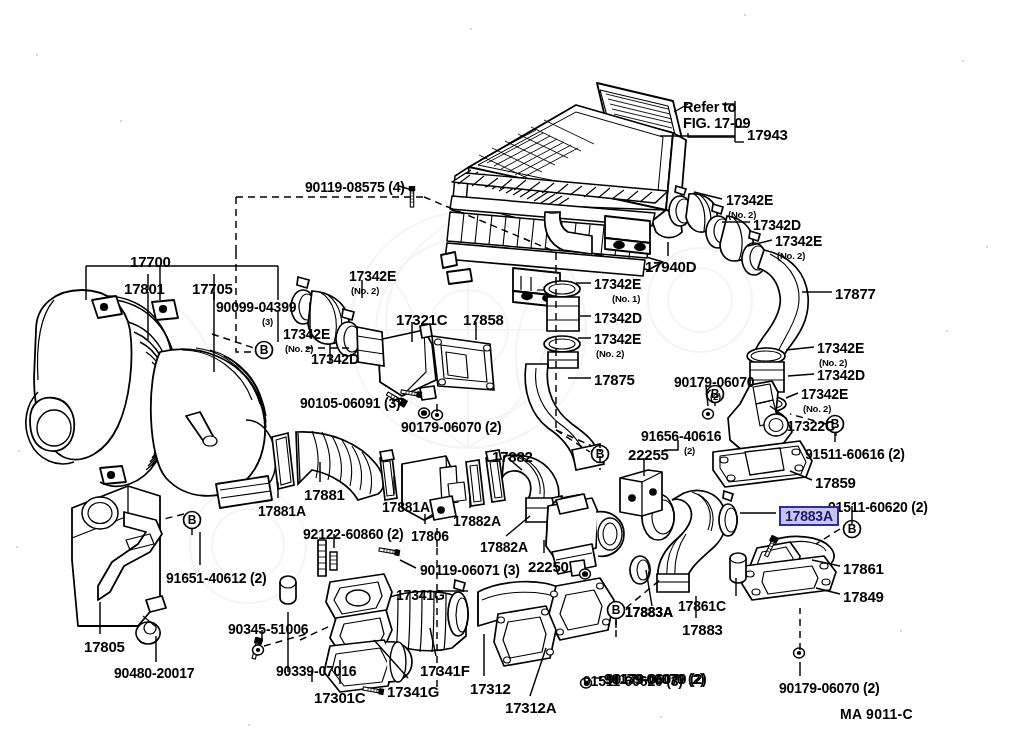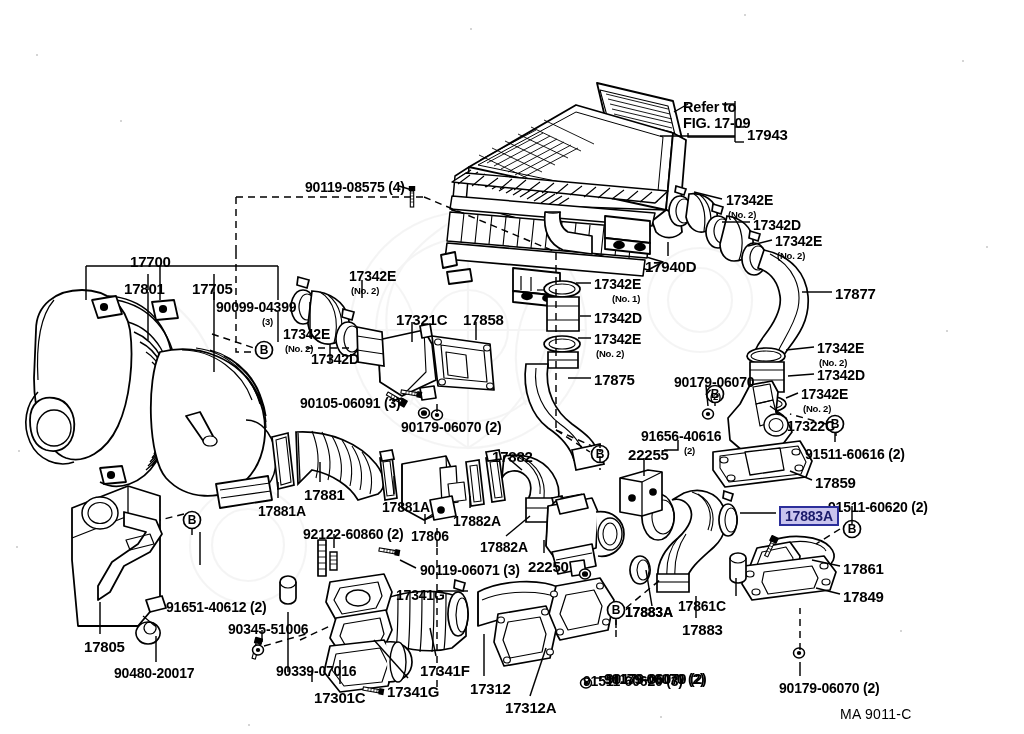--- a/index.html
+++ b/index.html
@@ -9,21 +9,21 @@
   #sheet{position:relative;width:1024px;height:734px;background:#fff;}
   #art{position:absolute;left:0;top:0;width:1024px;height:734px;}
   .lbl{position:absolute;font-weight:bold;color:#000;
        font-family:"Liberation Sans","DejaVu Sans",sans-serif;
        white-space:nowrap;line-height:1.0;letter-spacing:-0.2px;}
   .s15{font-size:15px;}
   .s14{font-size:14px;}
   .sub{font-size:9.5px;font-weight:bold;letter-spacing:-0.2px;text-align:right;}
   .hl{background:#c9c4ee;border:2px solid #2c2f9b;padding:1px 4px;
       color:#1b1b6b;}
-  .drawno{font-size:14px;font-weight:normal;letter-spacing:0.3px;}
+  .drawno{font-size:14px;font-weight:bold;letter-spacing:0.3px;}
   .refto{font-size:14.5px;font-weight:bold;line-height:1.12;}
   .speck{position:absolute;background:#9a9a9a;width:2px;height:2px;border-radius:50%;opacity:.55;}
 </style>
 </head>
 <body>
 
 <div id="sheet">
 
   <svg id="art" viewBox="0 0 1024 734">
     <defs>
@@ -798,21 +798,21 @@
       <div class="lbl s15" style="left: 420px; top: 663px;">17341F</div>
       <div class="lbl s15" style="left: 387px; top: 684px;">17341G</div>
       <div class="lbl s15" style="left: 314px; top: 690px;">17301C</div>
       <div class="lbl s14" style="left: 276px; top: 664px; text-align: right;">90339-07016</div>
       <div class="lbl s14" style="left: 228px; top: 622px;">90345-51006</div>
       <div class="lbl s15" style="left: 470px; top: 681px;">17312</div>
       <div class="lbl s15" style="left: 505px; top: 700px;">17312A</div>
       <div class="lbl s14" style="left: 604px; top: 672px;">90179-06070 (2)</div>
       <div class="lbl s15" style="left: 84px; top: 639px;">17805</div>
       <div class="lbl s14" style="left: 114px; top: 666px;">90480-20017</div>
-      <div class="lbl s14" style="left: 166px; top: 571px; margin-top: 29px;">91651-40612 (2)</div>
+      <div class="lbl s14" style="left: 166px; top: 571px;">91651-40612 (2)</div>
       <div class="lbl s14" style="left: 625px; top: 605px;">17883A</div>
     </div>
 
   <div class="lbl refto" style="left:683px;top:99px;">
     <span>Refer to</span><br>
     <span>FIG. 17-09</span>
   </div>
 
   <div class="lbl drawno" style="left:840px;top:707px;">MA 9011-C</div>
 

